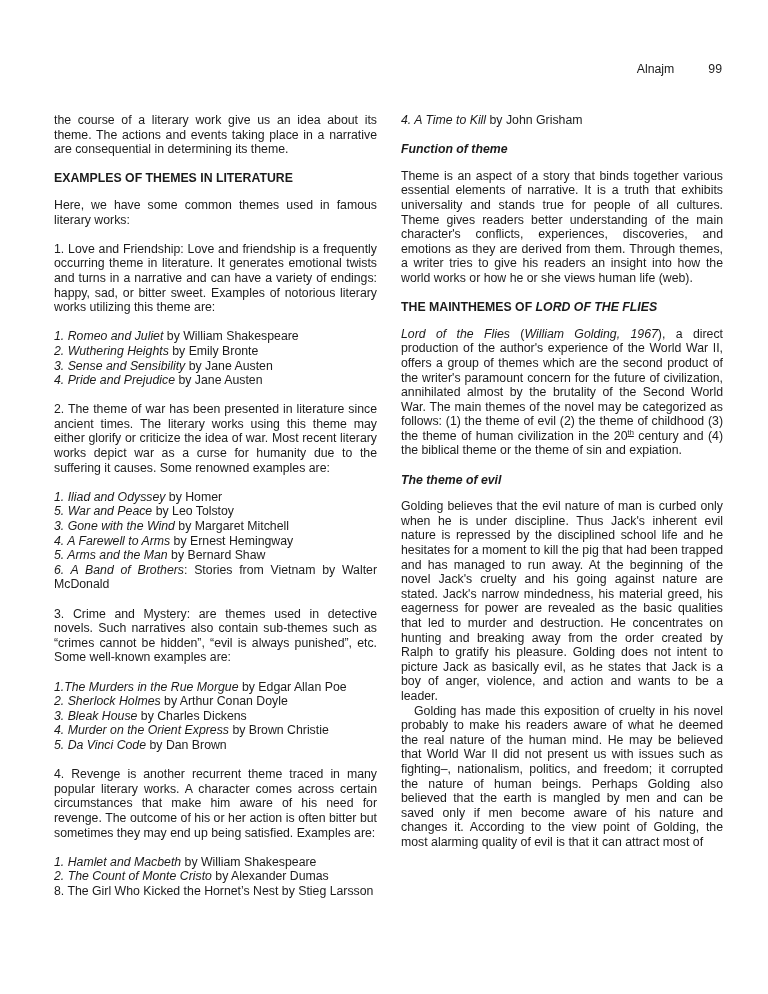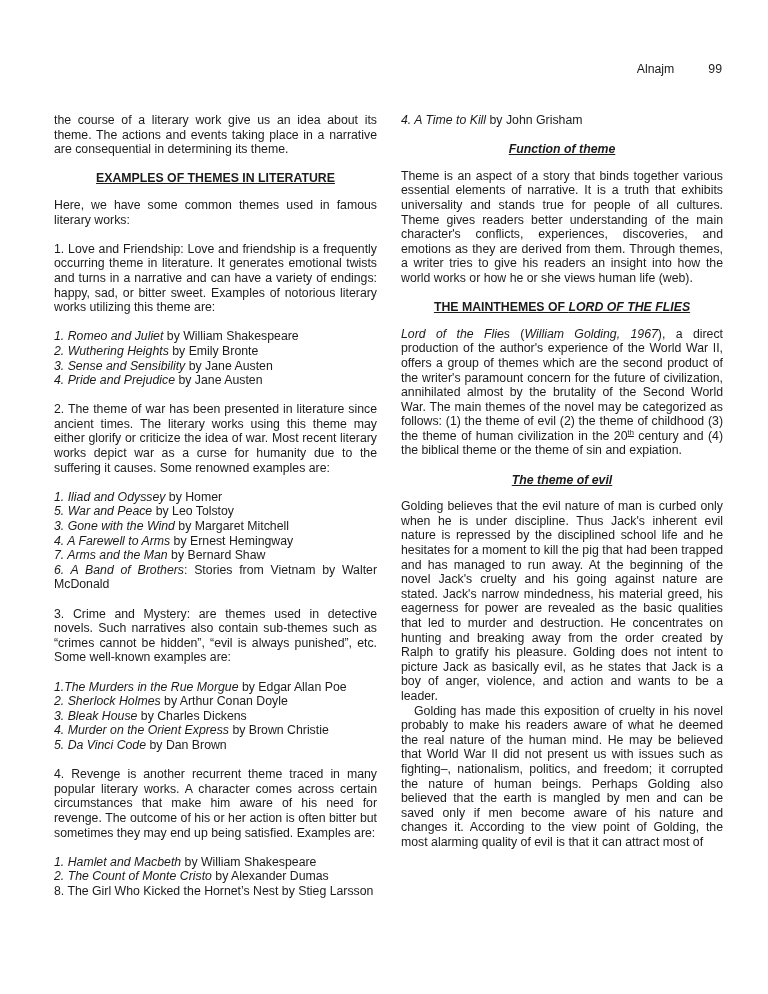--- a/index.html
+++ b/index.html
@@ -41,22 +41,21 @@
   }
   .col-left  { width: 323px; }
   .col-right { width: 322px; }
 
   .para {
     margin: 0 0 14.6px 0;
     text-align: justify;
   }
   .heading {
     margin: 13px 0 12px 0;
-    text-align: center;
-    text-decoration: underline;
+    text-align: left;
   }
   .list {
     margin: 0 0 14.6px 0;
   }
   .list-item {
     margin: 0;
     text-align: justify;
   }
   .indent { text-indent: 13px; }
   .no-top-gap { margin-top: -14.6px; }
@@ -91,21 +90,21 @@
           <p class="list-item"><span class="run i">2. Wuthering Heights</span><span class="run r"> by Emily Bronte</span></p>
           <p class="list-item"><span class="run i">3. Sense and Sensibility</span><span class="run r"> by Jane Austen</span></p>
           <p class="list-item"><span class="run i">4. Pride and Prejudice</span><span class="run r"> by Jane Austen</span></p>
         </div>
         <p class="para"><span class="run r">2. The theme of war has been presented in literature since ancient times. The literary works using this theme may either glorify or criticize the idea of war. Most recent literary works depict war as a curse for humanity due to the suffering it causes. Some renowned examples are:</span></p>
         <div class="list">
           <p class="list-item"><span class="run i">1. Iliad and Odyssey</span><span class="run r"> by Homer</span></p>
           <p class="list-item"><span class="run i">5. War and Peace</span><span class="run r"> by Leo Tolstoy</span></p>
           <p class="list-item"><span class="run i">3. Gone with the Wind</span><span class="run r"> by Margaret Mitchell</span></p>
           <p class="list-item"><span class="run i">4. A Farewell to Arms</span><span class="run r"> by Ernest Hemingway</span></p>
-          <p class="list-item"><span class="run i">7. Arms and the Man</span><span class="run r"> by Bernard Shaw</span></p>
+          <p class="list-item"><span class="run i">5. Arms and the Man</span><span class="run r"> by Bernard Shaw</span></p>
           <p class="list-item"><span class="run i">6. A Band of Brothers</span><span class="run r">: Stories from Vietnam by Walter McDonald</span></p>
         </div>
         <p class="para"><span class="run r">3. Crime and Mystery: are themes used in detective novels. Such narratives also contain sub-themes such as “crimes cannot be hidden”, “evil is always punished”, etc. Some well-known examples are:</span></p>
         <div class="list">
           <p class="list-item"><span class="run i">1.The Murders in the Rue Morgue</span><span class="run r"> by Edgar Allan Poe</span></p>
           <p class="list-item"><span class="run i">2. Sherlock Holmes</span><span class="run r"> by Arthur Conan Doyle</span></p>
           <p class="list-item"><span class="run i">3. Bleak House</span><span class="run r"> by Charles Dickens</span></p>
           <p class="list-item"><span class="run i">4. Murder on the Orient Express</span><span class="run r"> by Brown Christie</span></p>
           <p class="list-item"><span class="run i">5. Da Vinci Code</span><span class="run r"> by Dan Brown</span></p>
         </div>

